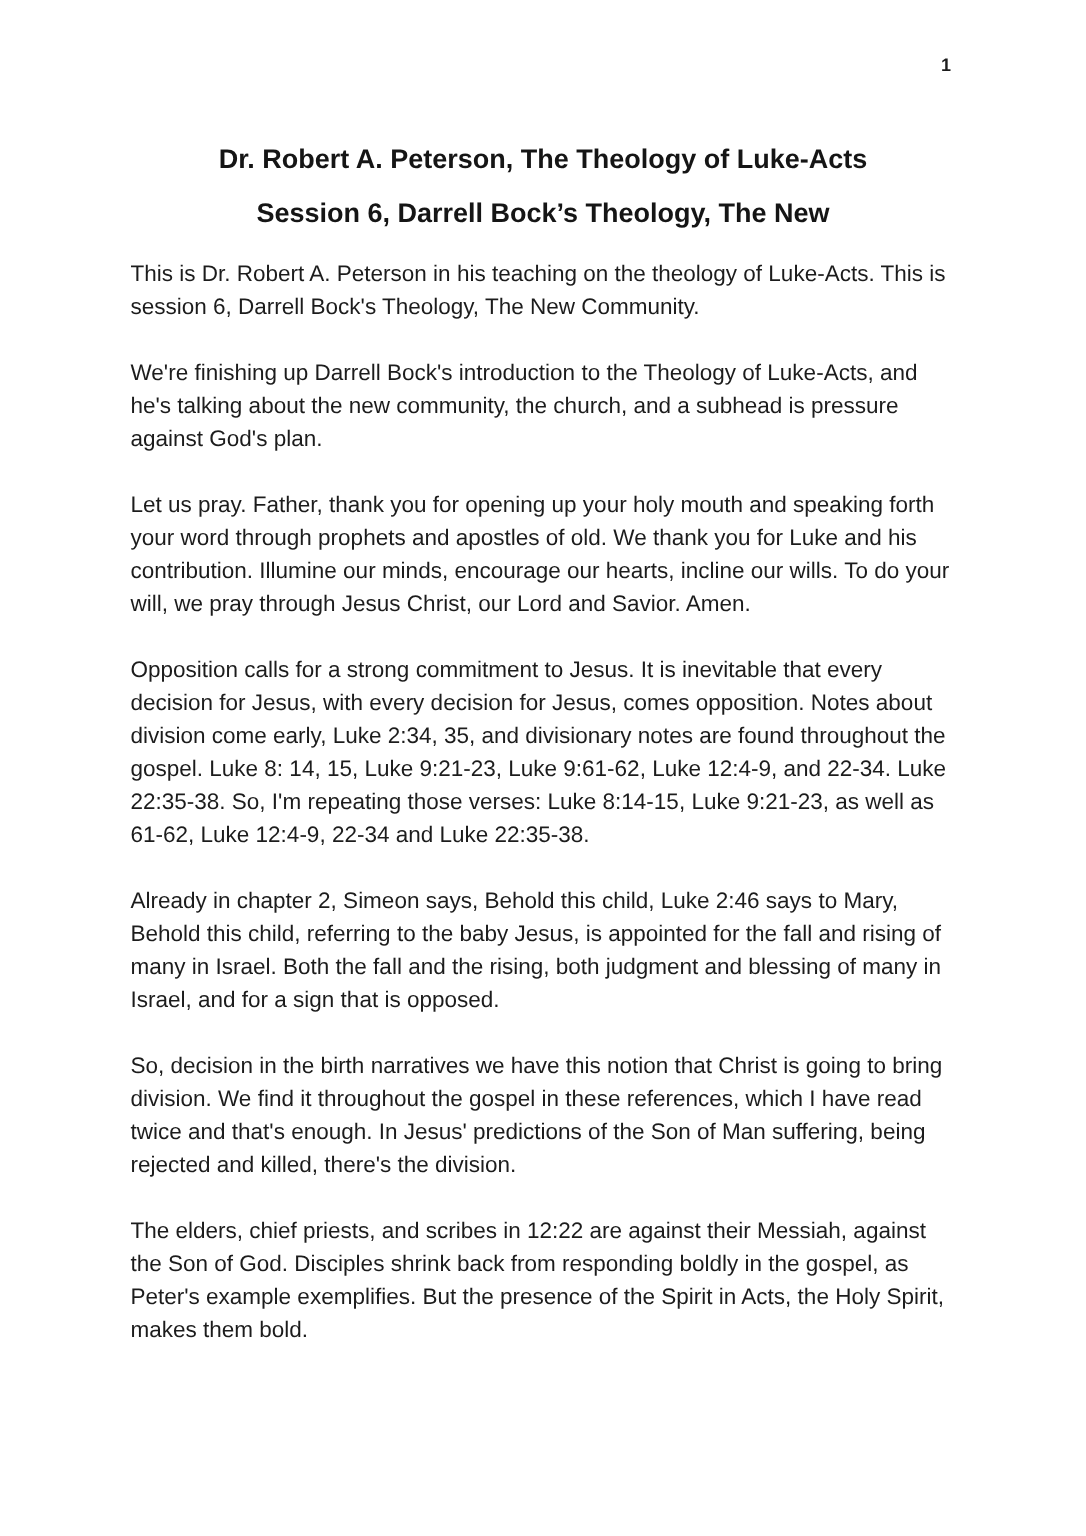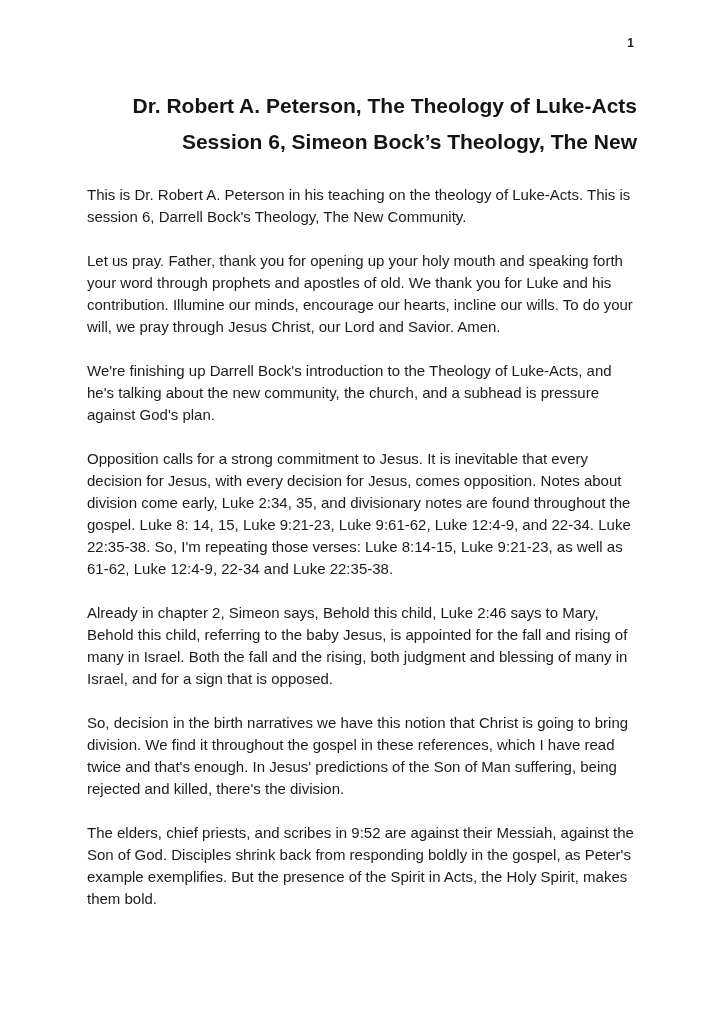--- a/index.html
+++ b/index.html
@@ -25,51 +25,51 @@
   .page-number {
     position: absolute;
     top: 36px;
     right: 90px;
     font-size: 12px;
     font-weight: bold;
     color: #1c1c1c;
   }
   .doc-title {
     margin-top: 52px;
-    text-align: right;
+    text-align: center;
     font-weight: bold;
-    font-size: 21px;
+    font-size: 18px;
     line-height: 36px;
     color: #151515;
   }
   .doc-body {
-    margin-top: 24px;
+    margin-top: 12px;
   }
   .doc-body p {
     margin: 0 0 22px 0;
     font-size: 15px;
     line-height: 22px;
     color: #1c1c1c;
   }
 </style>
 </head>
 <body>
 
 <div class="page">
 
   <span class="page-number">1</span>
 
   <h1 class="doc-title" style="margin-bottom:0;">
     <div>Dr. Robert A. Peterson, The Theology of Luke-Acts</div>
-    <div>Session 6, Simeon Bock’s Theology, The New</div>
+    <div>Session 6, Darrell Bock’s Theology, The New</div>
   </h1>
 
   <div class="doc-body">
     <p>This is Dr. Robert A. Peterson in his teaching on the theology of Luke-Acts. This is session 6, Darrell Bock's Theology, The New Community.</p>
+    <p>We're finishing up Darrell Bock's introduction to the Theology of Luke-Acts, and he's talking about the new community, the church, and a subhead is pressure against God's plan.</p>
     <p>Let us pray. Father, thank you for opening up your holy mouth and speaking forth your word through prophets and apostles of old. We thank you for Luke and his contribution. Illumine our minds, encourage our hearts, incline our wills. To do your will, we pray through Jesus Christ, our Lord and Savior. Amen.</p>
-    <p>We're finishing up Darrell Bock's introduction to the Theology of Luke-Acts, and he's talking about the new community, the church, and a subhead is pressure against God's plan.</p>
     <p>Opposition calls for a strong commitment to Jesus. It is inevitable that every decision for Jesus, with every decision for Jesus, comes opposition. Notes about division come early, Luke 2:34, 35, and divisionary notes are found throughout the gospel. Luke 8: 14, 15, Luke 9:21-23, Luke 9:61-62, Luke 12:4-9, and 22-34. Luke 22:35-38. So, I'm repeating those verses: Luke 8:14-15, Luke 9:21-23, as well as 61-62, Luke 12:4-9, 22-34 and Luke 22:35-38.</p>
     <p>Already in chapter 2, Simeon says, Behold this child, Luke 2:46 says to Mary, Behold this child, referring to the baby Jesus, is appointed for the fall and rising of many in Israel. Both the fall and the rising, both judgment and blessing of many in Israel, and for a sign that is opposed.</p>
     <p>So, decision in the birth narratives we have this notion that Christ is going to bring division. We find it throughout the gospel in these references, which I have read twice and that's enough. In Jesus' predictions of the Son of Man suffering, being rejected and killed, there's the division.</p>
-    <p>The elders, chief priests, and scribes in 9:52 are against their Messiah, against the Son of God. Disciples shrink back from responding boldly in the gospel, as Peter's example exemplifies. But the presence of the Spirit in Acts, the Holy Spirit, makes them bold.</p>
+    <p>The elders, chief priests, and scribes in 12:22 are against their Messiah, against the Son of God. Disciples shrink back from responding boldly in the gospel, as Peter's example exemplifies. But the presence of the Spirit in Acts, the Holy Spirit, makes them bold.</p>
   </div>
 
 </div>
 
 </body></html>

